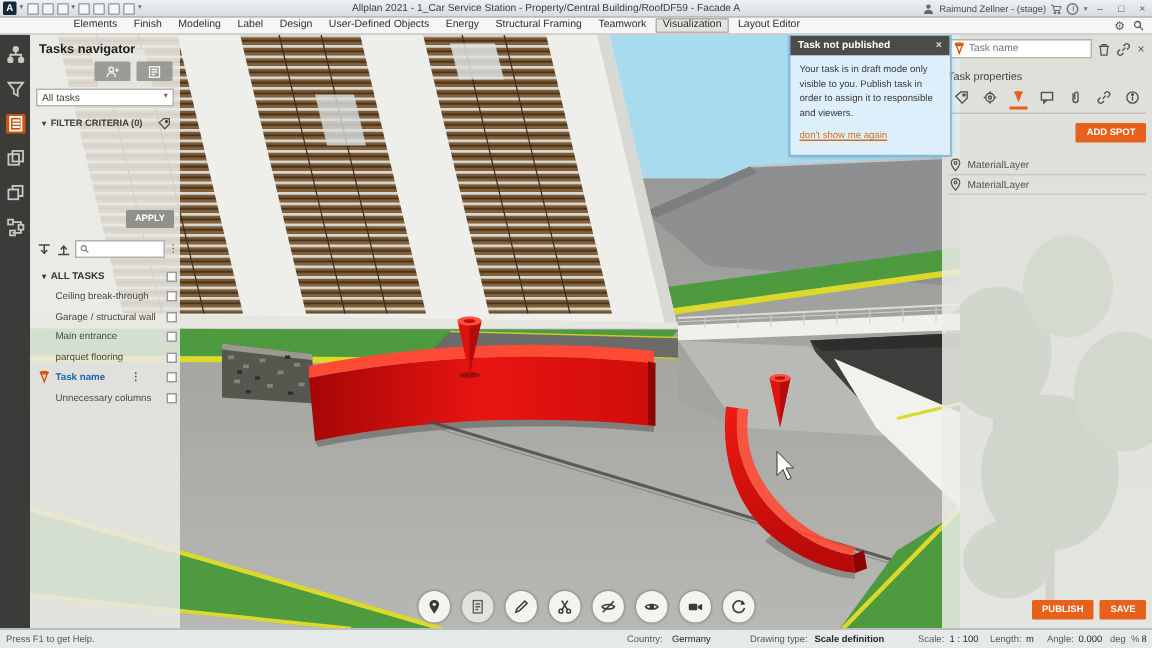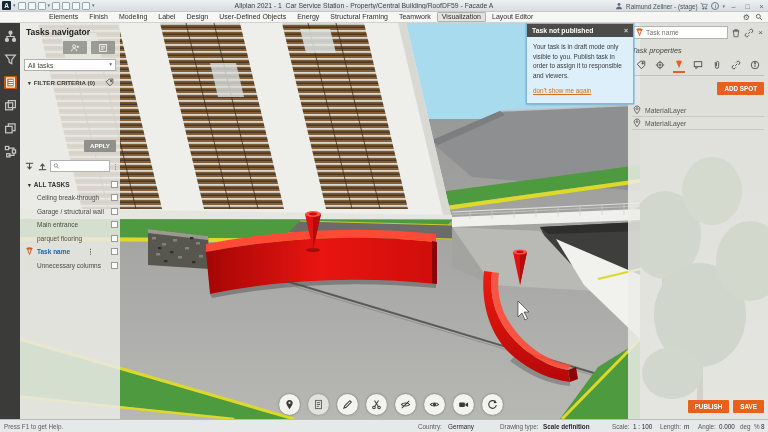--- a/index.html
+++ b/index.html
@@ -69,21 +69,21 @@
   .rowspot { position:absolute; left:5px; top:2px; width:9px; height:9px; color:#d4530e; }
 
   
   .right-panel { position:absolute; left:628px; top:0; width:140px; height:100%;
     background:rgba(236,236,232,.85); z-index:11; padding:3px 4px; font-size:6.8px; color:#3c3c38; }
   .rp-row1 { display:flex; align-items:center; gap:3px; }
   .rp-input { flex:1; height:13px; background:#fff; border:1px solid #b4b4af; display:flex; align-items:center; gap:2px; padding:0 2px; }
   .rp-input input { border:none; outline:none; width:100%; font-size:6.8px; background:transparent; color:#555; }
   .rp-ic { width:10px; height:10px; color:#57574f; flex:0 0 auto; }
   .rp-close { font-size:8px; color:#57574f; padding:0 1px; }
-  .rp-sec { margin-top:7px; font-size:7.3px; color:#45453f;font-style:italic; }
+  .rp-sec { margin-top:7px; font-size:7.3px; color:#45453f; }
   .rp-tabs { display:flex; align-items:center; justify-content:space-between; padding:5px 3px 2px; border-bottom:1px solid rgba(175,175,170,.65); }
   .rp-tab { width:12px; display:flex; flex-direction:column; align-items:center; gap:1px; color:#51514b; }
   .rp-tab svg { width:10px; height:10px; }
   .rp-tab .ul { width:12px; height:2px; background:transparent; }
   .rp-tab.active { color:#e8611c; }
   .rp-tab.active .ul { background:#e8611c; }
   .rp-addspot { display:flex; justify-content:flex-end; margin-top:6px; }
   .btn-orange { background:#e8611c; color:#fff; font-size:6.3px; font-weight:bold; padding:3px 7px; border-radius:1px; }
   .rp-layers { margin-top:9px; }
   .rp-layer { display:flex; align-items:center; gap:3px; height:13px; border-bottom:1px solid rgba(183,183,178,.55); color:#57574f; }

